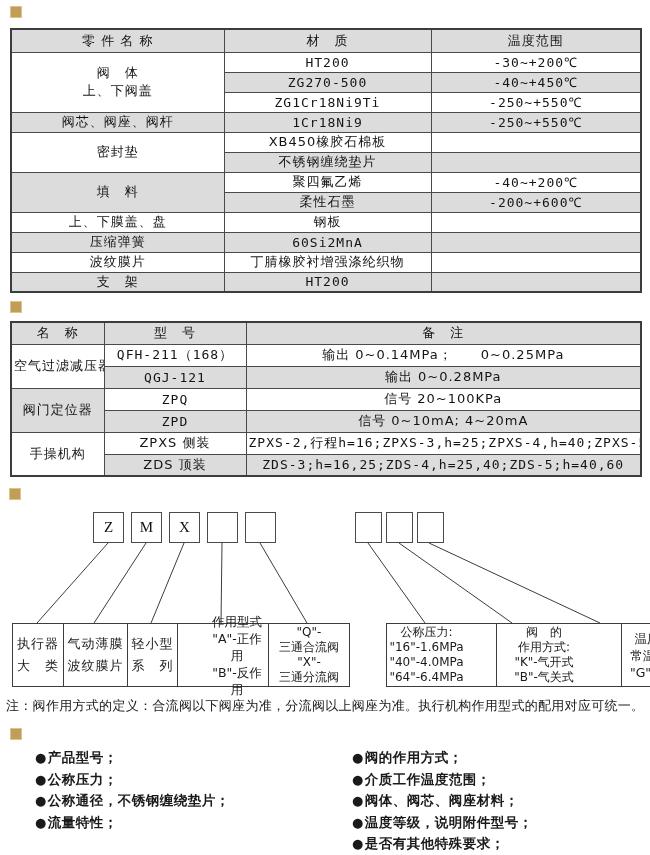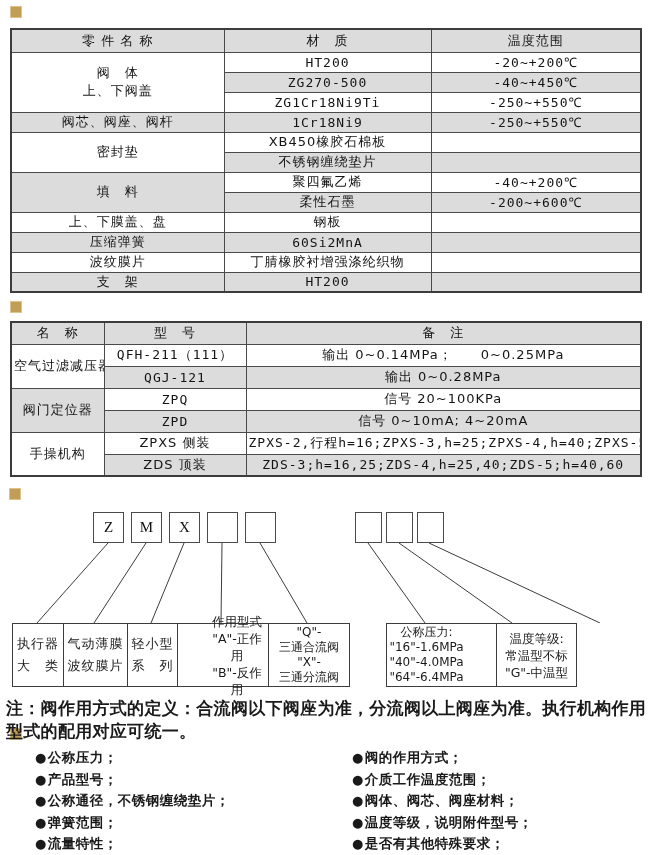--- a/index.html
+++ b/index.html
@@ -29,21 +29,21 @@
   .lblgroup{position:absolute;top:623px;display:flex;border:1.5px solid #3c3c3c;background:#fff;}
   .lblbox{box-sizing:border-box;border-left:1.5px solid #3c3c3c;height:62px;display:flex;flex-direction:column;
           align-items:center;justify-content:center;text-align:center;}
   .lblbox:first-child{border-left:none;}
   .lblbox span{display:block;}
   .lh2 span{line-height:22px;font-size:13px;letter-spacing:1px;}
   .lh3 span{line-height:17px;font-size:12.5px;letter-spacing:0;}
   .lh4 span{line-height:15px;font-size:12px;letter-spacing:0;}
 
   
-  #note{position:absolute;left:6px;top:697px;width:644px;font-size:17px;font-weight:bold;letter-spacing:0.3px;}
+  #note{position:absolute;left:6px;top:697px;width:644px;font-size:13px;font-weight:normal;letter-spacing:0.3px;}
   .chklist{position:absolute;top:747px;list-style:none;margin:0;padding:0;}
   .chklist li{line-height:21.6px;font-size:13.5px;font-weight:bold;letter-spacing:0.5px;white-space:nowrap;}
   .chklist .dot{font-size:13px;margin-right:1px;}
 </style>
 </head>
 <body>
 
 <div id="page">
 
   <div class="sqbullet" style="left:10px;top:6px;"></div>
@@ -62,21 +62,21 @@
       <td class="gray">零 件 名 称</td>
       <td class="gray">材　质</td>
       <td class="gray">温度范围</td>
     </tr>
     <tr>
       <td rowspan="3">
         <div>阀　体</div>
         <div>上、下阀盖</div>
       </td>
       <td class="mono">HT200</td>
-      <td class="mono">-20~+200℃</td>
+      <td class="mono">-30~+200℃</td>
     </tr>
     <tr>
       <td class="gray mono">ZG270-500</td>
       <td class="gray mono">-40~+450℃</td>
     </tr>
     <tr>
       <td class="mono">ZG1Cr18Ni9Ti</td>
       <td class="mono">-250~+550℃</td>
     </tr>
     <tr>
@@ -132,21 +132,21 @@
         <col style="width:395px">
       </colgroup>
     <tbody>
         <tr class="hdr">
       <td class="gray">名　称</td>
       <td class="gray">型　号</td>
       <td class="gray">备　注</td>
     </tr>
     <tr>
       <td rowspan="2" class="small">空气过滤减压器</td>
-      <td class="mono">QFH-211（111）</td>
+      <td class="mono">QFH-211（168）</td>
       <td>输出  0~0.14MPa；　　0~0.25MPa</td>
     </tr>
     <tr>
       <td class="gray mono">QGJ-121</td>
       <td class="gray">输出 0~0.28MPa</td>
     </tr>
     <tr>
       <td rowspan="2" class="gray">阀门定位器</td>
       <td class="mono">ZPQ</td>
       <td>信号 20~100KPa</td>
@@ -215,34 +215,39 @@
     </div>
   </div>
 
   <div class="lblgroup" style="left:386px;gap:30px;">
     <div class="lblbox lh4" style="width:79px;">
       <span>公称压力:</span>
       <span>"16"-1.6MPa</span>
       <span>"40"-4.0MPa</span>
       <span>"64"-6.4MPa</span>
     </div>
+    <div class="lblbox lh4" style="width:95px;">
+      <span>阀　的</span>
+      <span>作用方式:</span>
+      <span>"K"-气开式</span>
+      <span>"B"-气关式</span>
+    </div>
     <div class="lblbox lh3" style="width:80px;">
       <span>温度等级:</span>
       <span>常温型不标</span>
       <span>"G"-中温型</span>
     </div>
   </div>
 
   <div id="note">注：阀作用方式的定义：合流阀以下阀座为准，分流阀以上阀座为准。执行机构作用型式的配用对应可统一。</div>
 
   <ul class="chklist" style="left:35px;">
+    <li><span class="dot">●</span><span>产品型号；</span></li>
     <li><span class="dot">●</span><span>公称压力；</span></li>
-    <li><span class="dot">●</span><span>产品型号；</span></li>
     <li><span class="dot">●</span><span>公称通径，不锈钢缠绕垫片；</span></li>
-    <li><span class="dot">●</span><span>弹簧范围；</span></li>
     <li><span class="dot">●</span><span>流量特性；</span></li>
   </ul>
   <ul class="chklist" style="left:352px;">
     <li><span class="dot">●</span><span>阀的作用方式；</span></li>
     <li><span class="dot">●</span><span>介质工作温度范围；</span></li>
     <li><span class="dot">●</span><span>阀体、阀芯、阀座材料；</span></li>
     <li><span class="dot">●</span><span>温度等级，说明附件型号；</span></li>
     <li><span class="dot">●</span><span>是否有其他特殊要求；</span></li>
   </ul>
 

